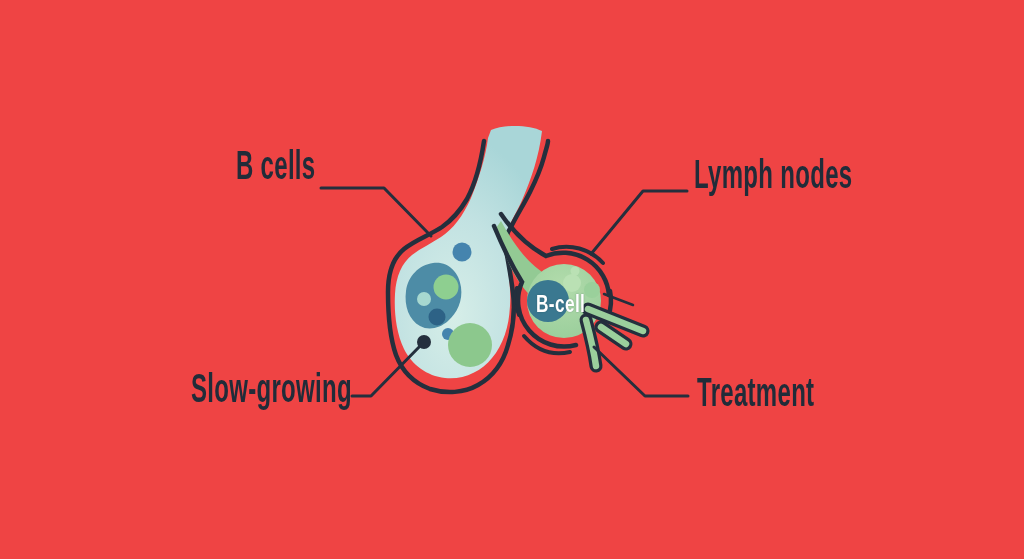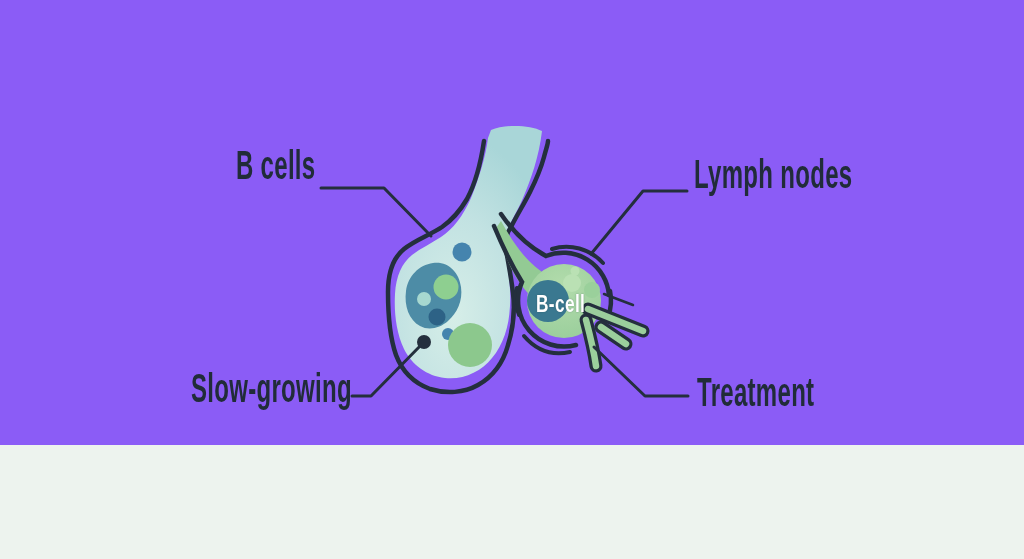--- a/index.html
+++ b/index.html
@@ -4,23 +4,23 @@
 <style>
   html, body {
     margin: 0;
     padding: 0;
     background: #edf3ee;
     font-family: "Liberation Sans", sans-serif;
   }
   .stage {
     position: relative;
     width: 1024px;
-    height: 445px;
+    height: 559px;
     overflow: hidden;
-    background: #8b5cf6;
+    background: #ef4444;
   }
   .art {
     position: absolute;
     inset: 0;
   }
   .label {
     position: absolute;
     font-family: "Liberation Sans", sans-serif;
     font-weight: 700;
     font-size: 40px;

